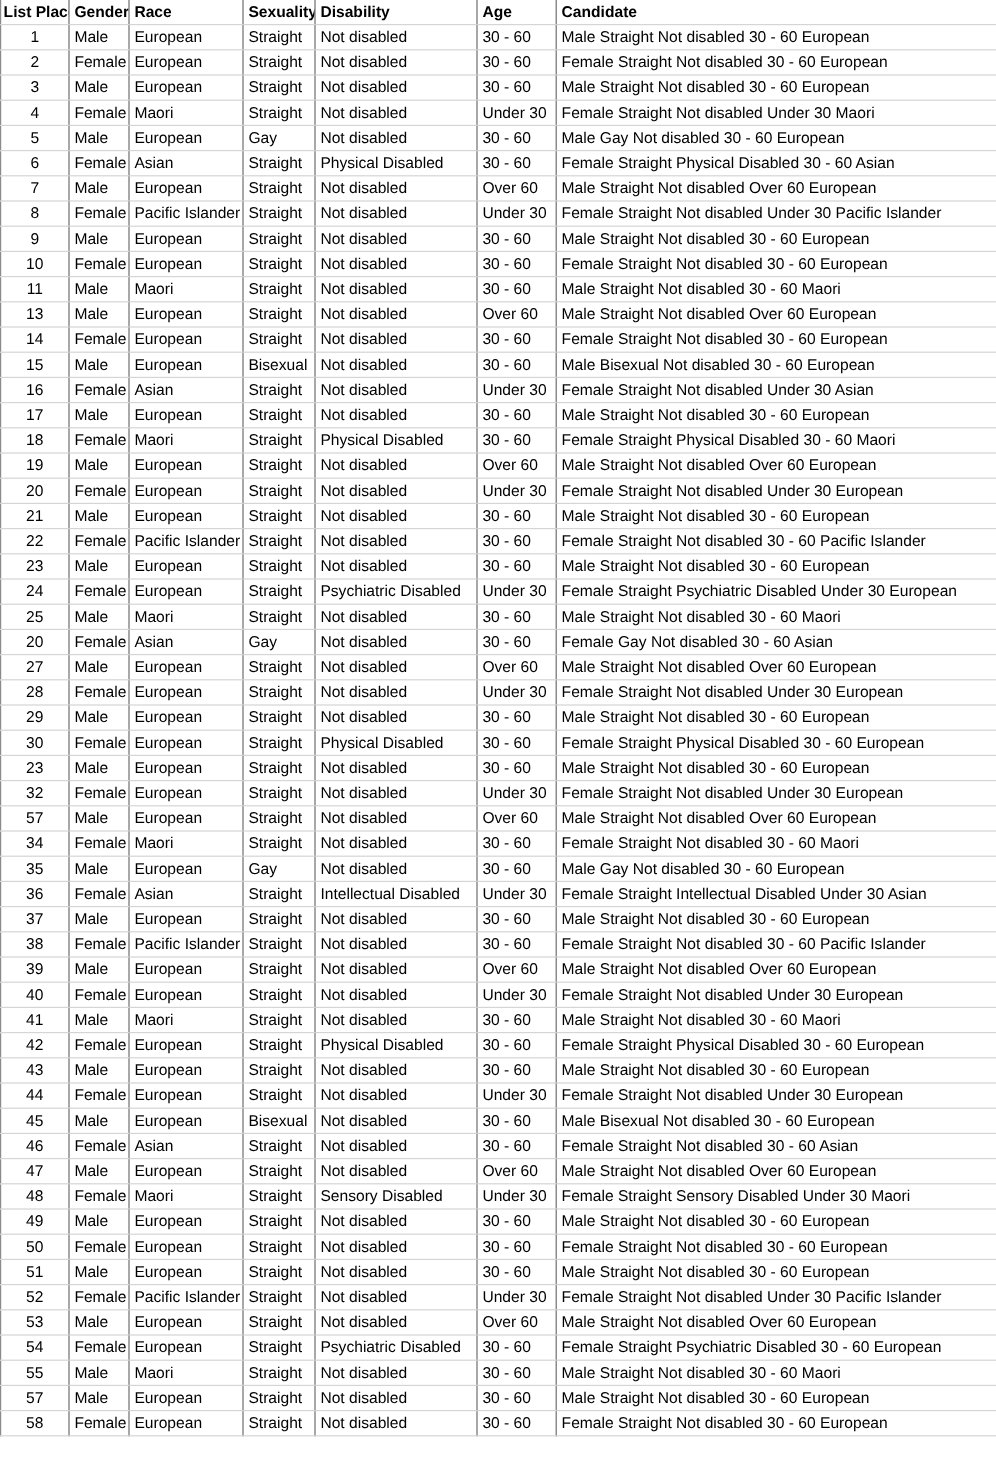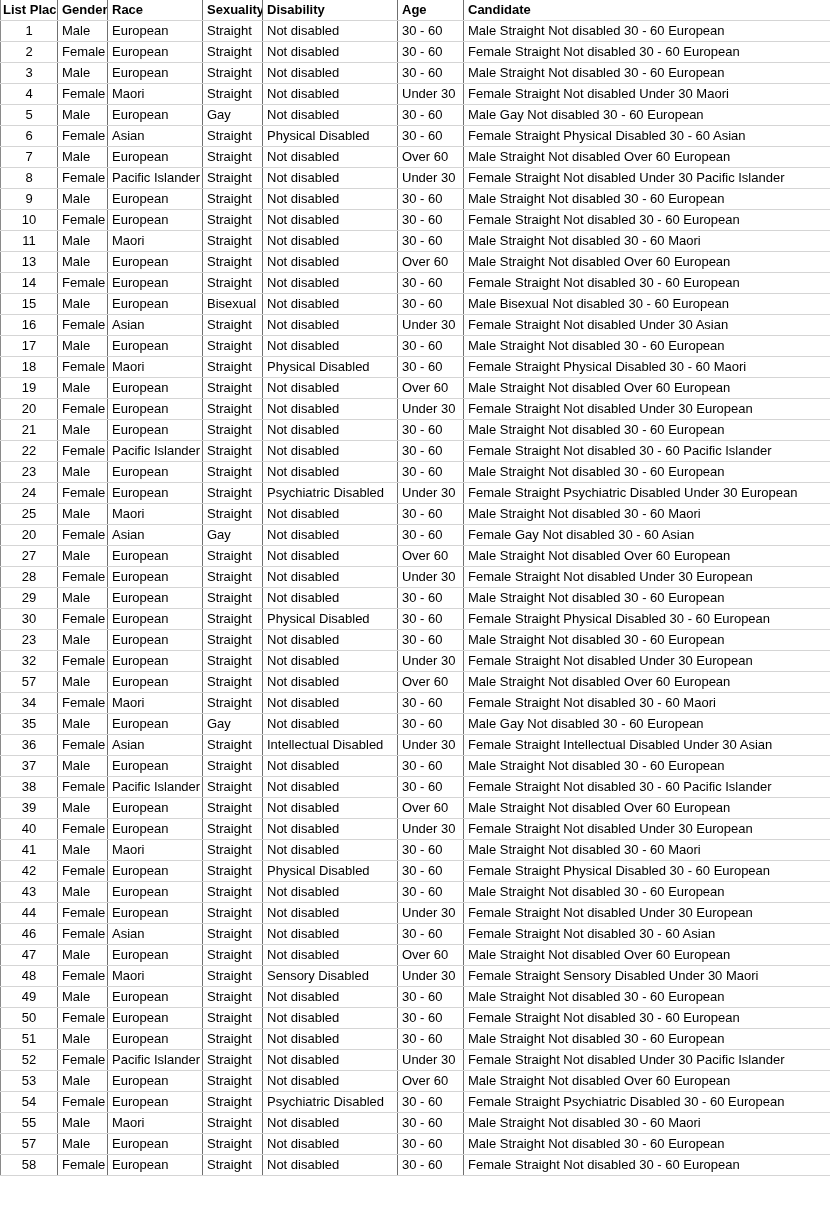--- a/index.html
+++ b/index.html
@@ -448,20 +448,29 @@
       <tr>
         <td class="c0">44</td>
         <td class="c1">Female</td>
         <td class="c2">European</td>
         <td class="c3">Straight</td>
         <td class="c4">Not disabled</td>
         <td class="c5">Under 30</td>
         <td class="c6">Female Straight Not disabled Under 30 European</td>
       </tr>
       <tr>
+        <td class="c0">45</td>
+        <td class="c1">Male</td>
+        <td class="c2">European</td>
+        <td class="c3">Bisexual</td>
+        <td class="c4">Not disabled</td>
+        <td class="c5">30 - 60</td>
+        <td class="c6">Male Bisexual Not disabled 30 - 60 European</td>
+      </tr>
+      <tr>
         <td class="c0">46</td>
         <td class="c1">Female</td>
         <td class="c2">Asian</td>
         <td class="c3">Straight</td>
         <td class="c4">Not disabled</td>
         <td class="c5">30 - 60</td>
         <td class="c6">Female Straight Not disabled 30 - 60 Asian</td>
       </tr>
       <tr>
         <td class="c0">47</td>

